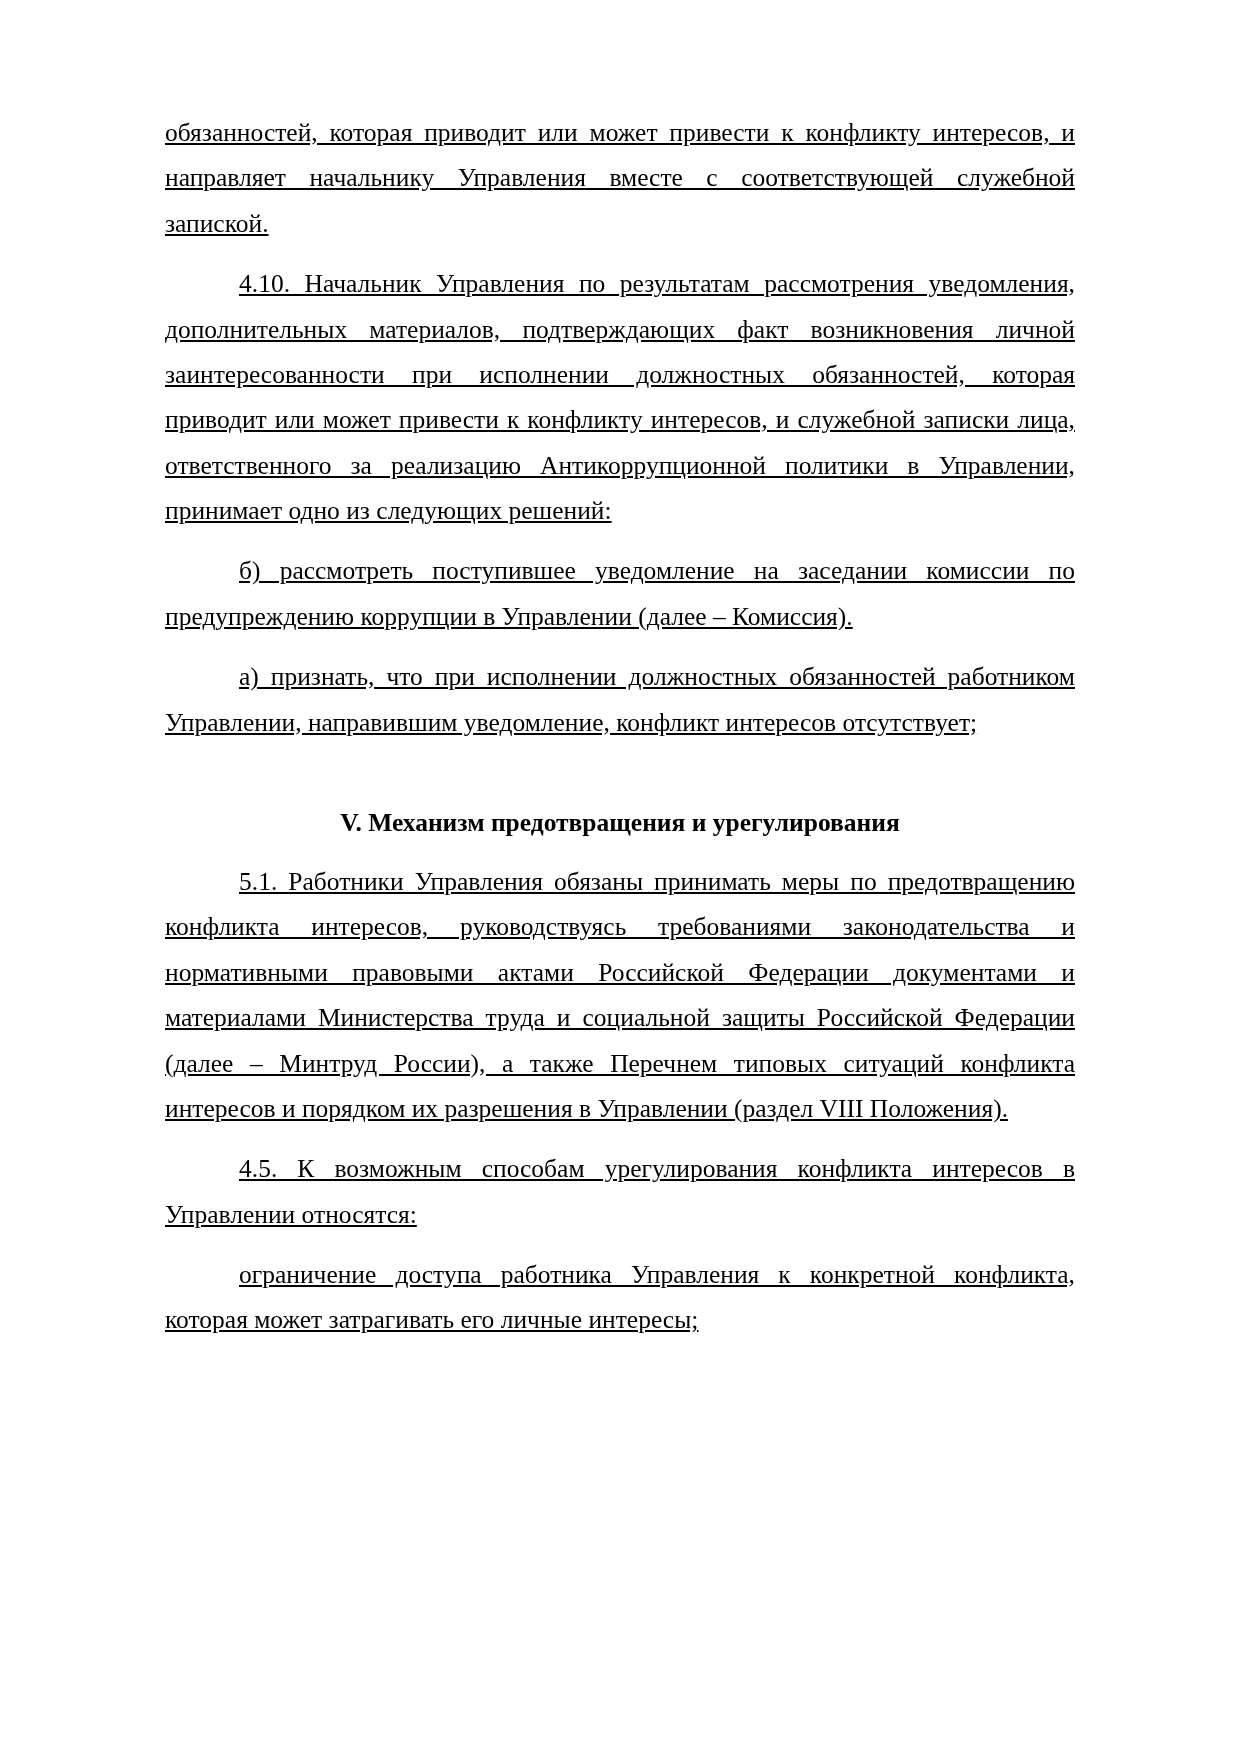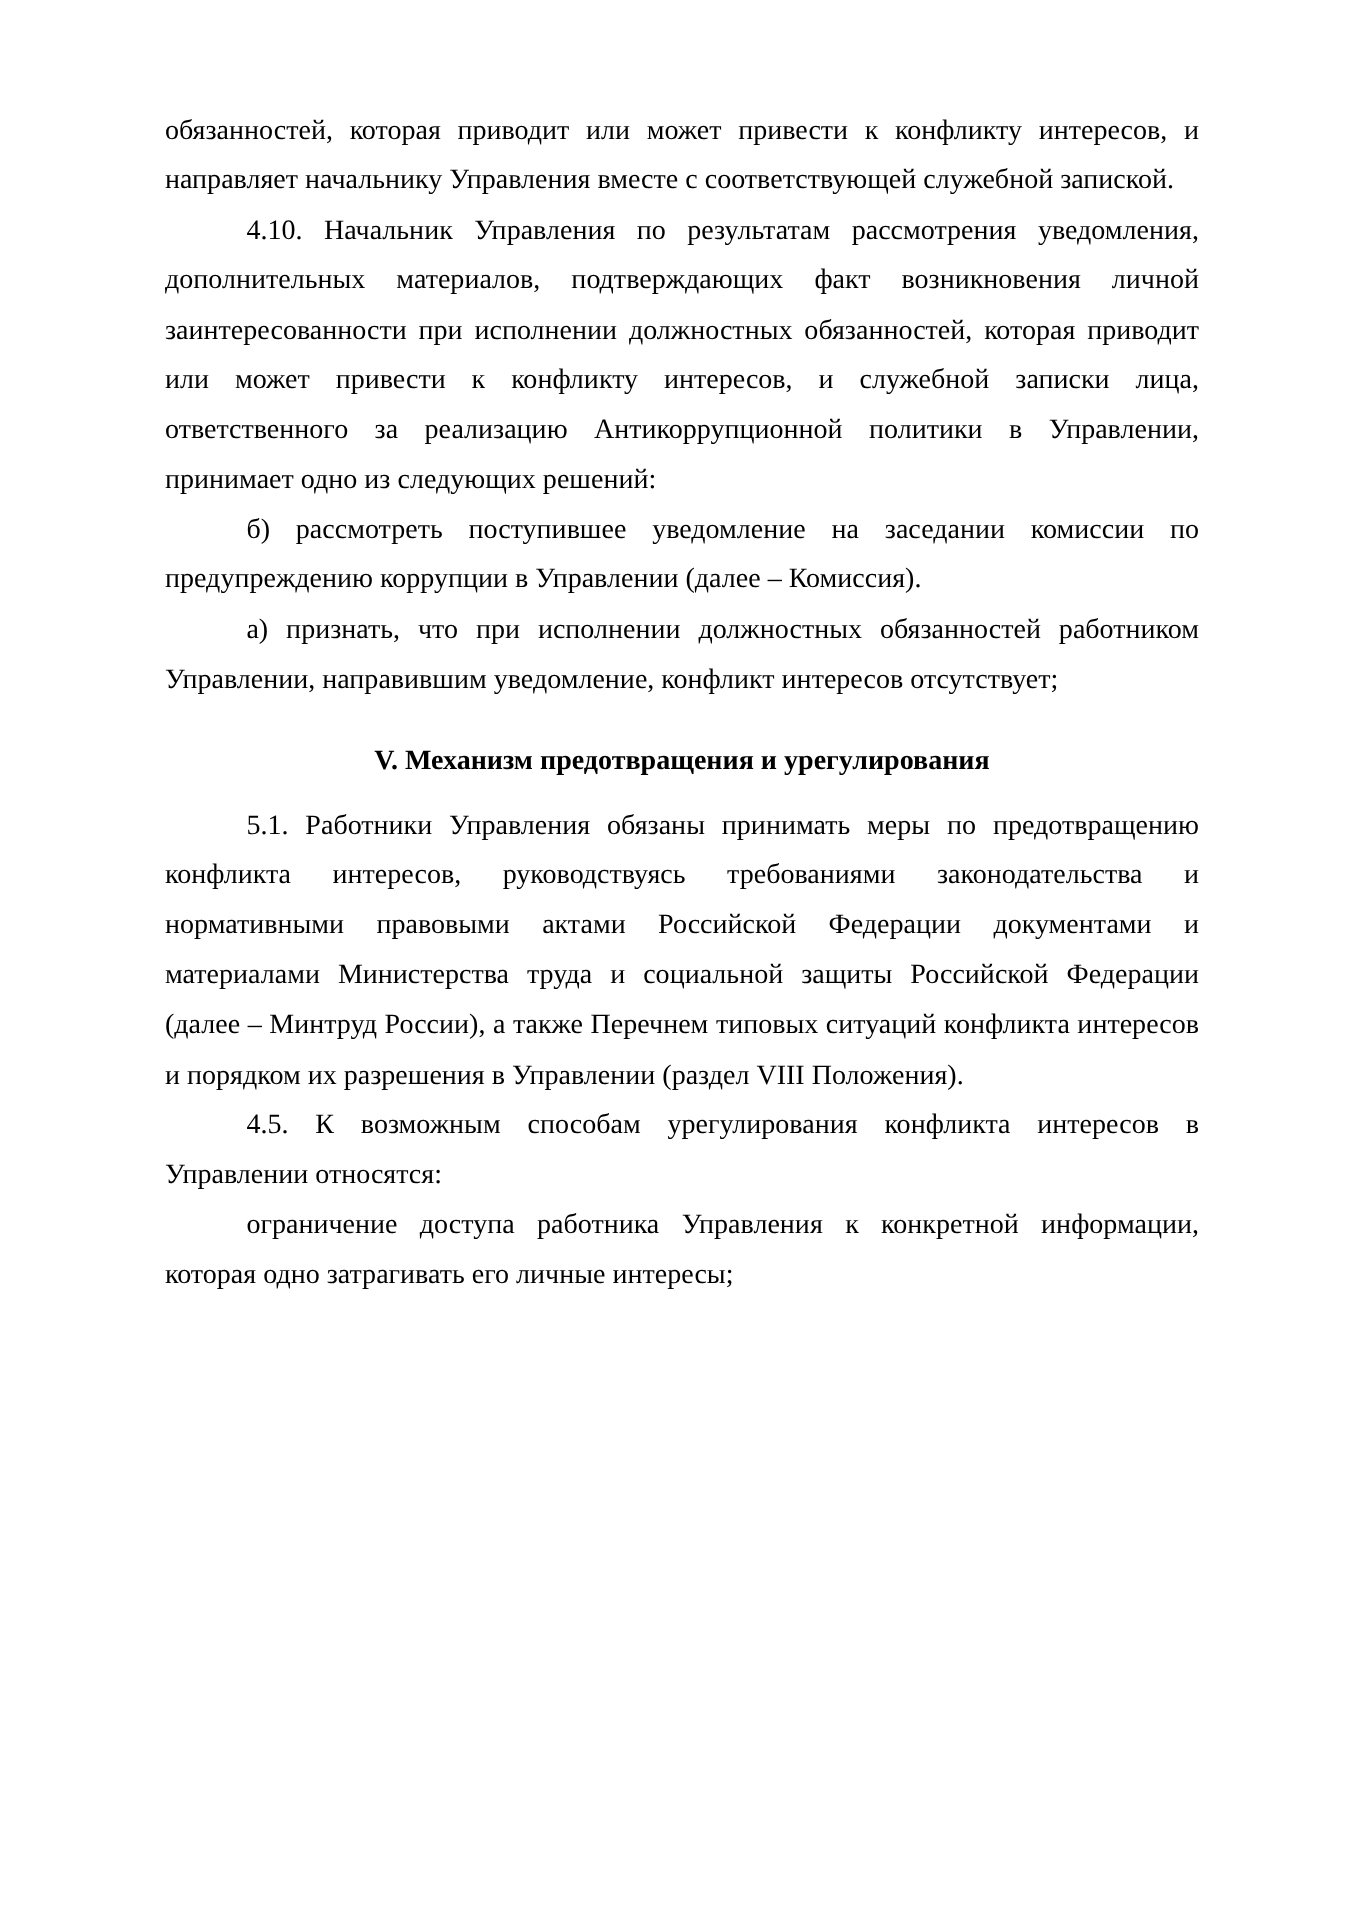--- a/index.html
+++ b/index.html
@@ -21,30 +21,31 @@
     position: relative;
   }
   .doc-body {
     font-size: 25.5px;
     line-height: 1.78;
     text-align: justify;
     text-justify: inter-word;
     hyphens: none;
   }
   p {
-    margin: 0;
+    margin: 15px;
+    text-decoration: underline;
   }
   .indent {
     text-indent: 74px;
   }
   .noindent {
     text-indent: 0;
   }
   .heading-block {
-    margin-top: 33px;
+    margin-top: 60px;
     margin-bottom: 18px;
     text-align: center;
     font-weight: bold;
     font-size: 25.5px;
     line-height: 1.42;
   }
   .heading-line {
     text-align: center;
   }
 </style>
@@ -64,16 +65,16 @@
 
 
     <div class="heading-block">
       <div class="heading-line">V.  Механизм предотвращения и урегулирования</div>
     </div>
 
     <p class="indent">5.1. Работники Управления обязаны принимать меры по предотвращению конфликта интересов, руководствуясь требованиями законодательства и нормативными правовыми актами Российской Федерации документами и материалами Министерства труда и социальной защиты Российской Федерации (далее – Минтруд России), а также Перечнем типовых ситуаций конфликта интересов и порядком их разрешения в Управлении (раздел VIII Положения).</p>
 
     <p class="indent">4.5. К возможным способам урегулирования конфликта интересов в Управлении относятся:</p>
 
-    <p class="indent">ограничение доступа работника Управления к конкретной информации, которая одно затрагивать его личные интересы;</p>
+    <p class="indent">ограничение доступа работника Управления к конкретной конфликта, которая может затрагивать его личные интересы;</p>
 
   </div>
 </div>
 
 </body></html>

